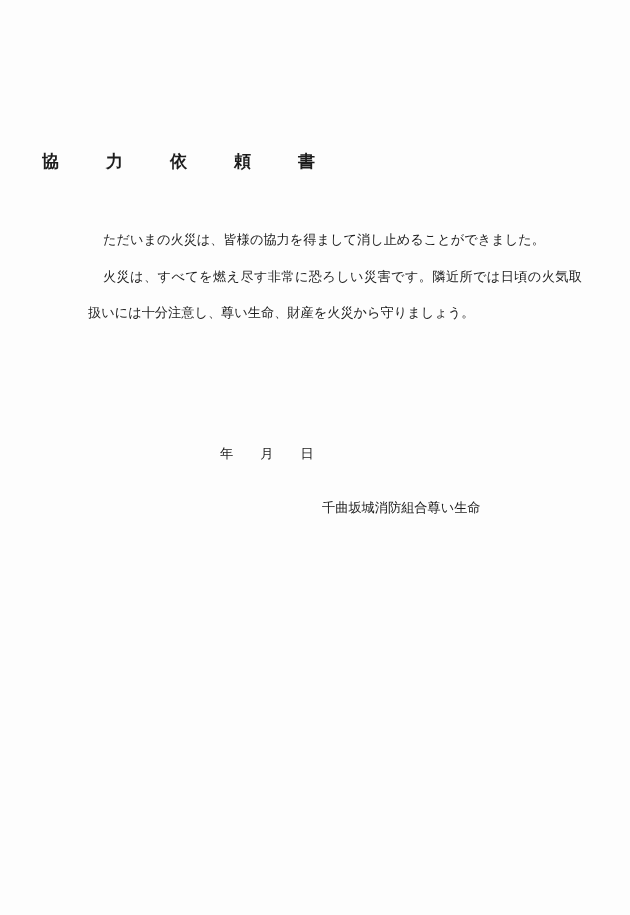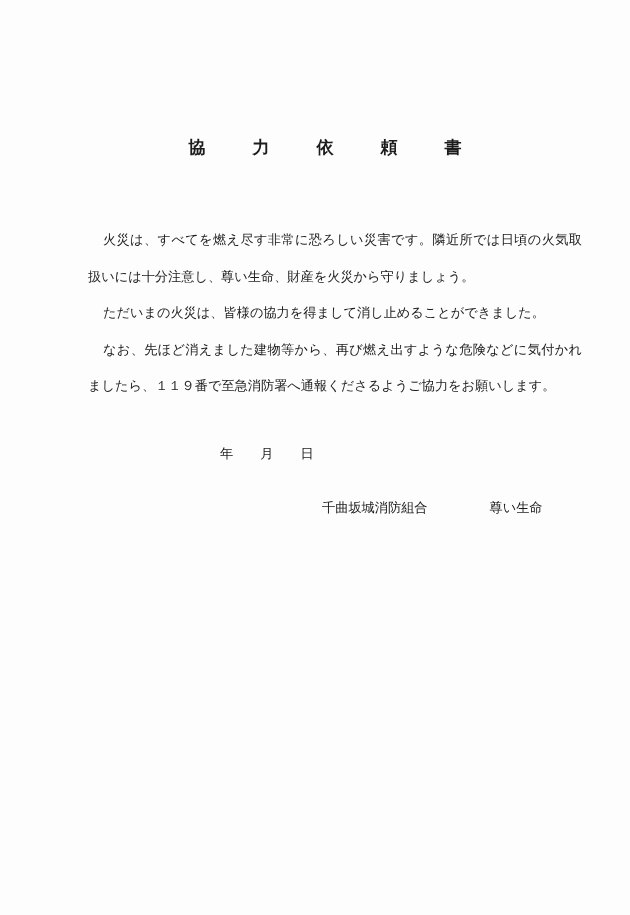--- a/index.html
+++ b/index.html
@@ -25,29 +25,29 @@
     position: absolute;
     left: 75px;
     top: 66px;
     font-family: "Liberation Serif", "DejaVu Serif", serif;
     font-size: 12.5px;
     line-height: 20px;
     white-space: nowrap;
   }
   .doc-title {
     position: absolute;
-    top: 136px;
+    top: 150px;
     left: 0;
     right: 0;
     margin: 0;
-    text-align: center;
+    text-align: left;
     font-size: 17px;
     font-weight: bold;
     letter-spacing: 47px;
-    padding-left: 67px; 
+    padding-left: 42px; 
     white-space: nowrap;
   }
   .doc-body {
     position: absolute;
     left: 88px;
     top: 222px;
     width: 494px;
     font-size: 13.2px;
     line-height: 36.6px;
     text-align: justify;
@@ -65,38 +65,36 @@
     display: flex;
     gap: 27px;
     font-size: 13.2px;
     line-height: 15px;
   }
   .signature-line {
     position: absolute;
     left: 322px;
     top: 500px;
     display: flex;
-    gap: 62px;
     font-size: 13.2px;
     line-height: 15px;
     white-space: nowrap;
   }
 </style>
 </head>
 <body>
 
 <div class="page">
 
 
   <h1 class="doc-title">協力依頼書</h1>
 
   <div class="doc-body">
+    <p>ただいまの火災は、皆様の協力を得まして消し止めることができました。</p>
     <p>火災は、すべてを燃え尽す非常に恐ろしい災害です。隣近所では日頃の火気取扱いには十分注意し、尊い生命、財産を火災から守りましょう。</p>
-    <p>ただいまの火災は、皆様の協力を得まして消し止めることができました。</p>
-    <p>なお、先ほど消えました建物等から、再び燃え出すような危険などに気付かれましたら、１１９番で至急消防署へ通報くださるようご協力をお願いします。</p>
   </div>
 
   <div class="date-line">
     <span>年</span>
     <span>月</span>
     <span>日</span>
   </div>
 
   <div class="signature-line">
     <span>千曲坂城消防組合</span>

